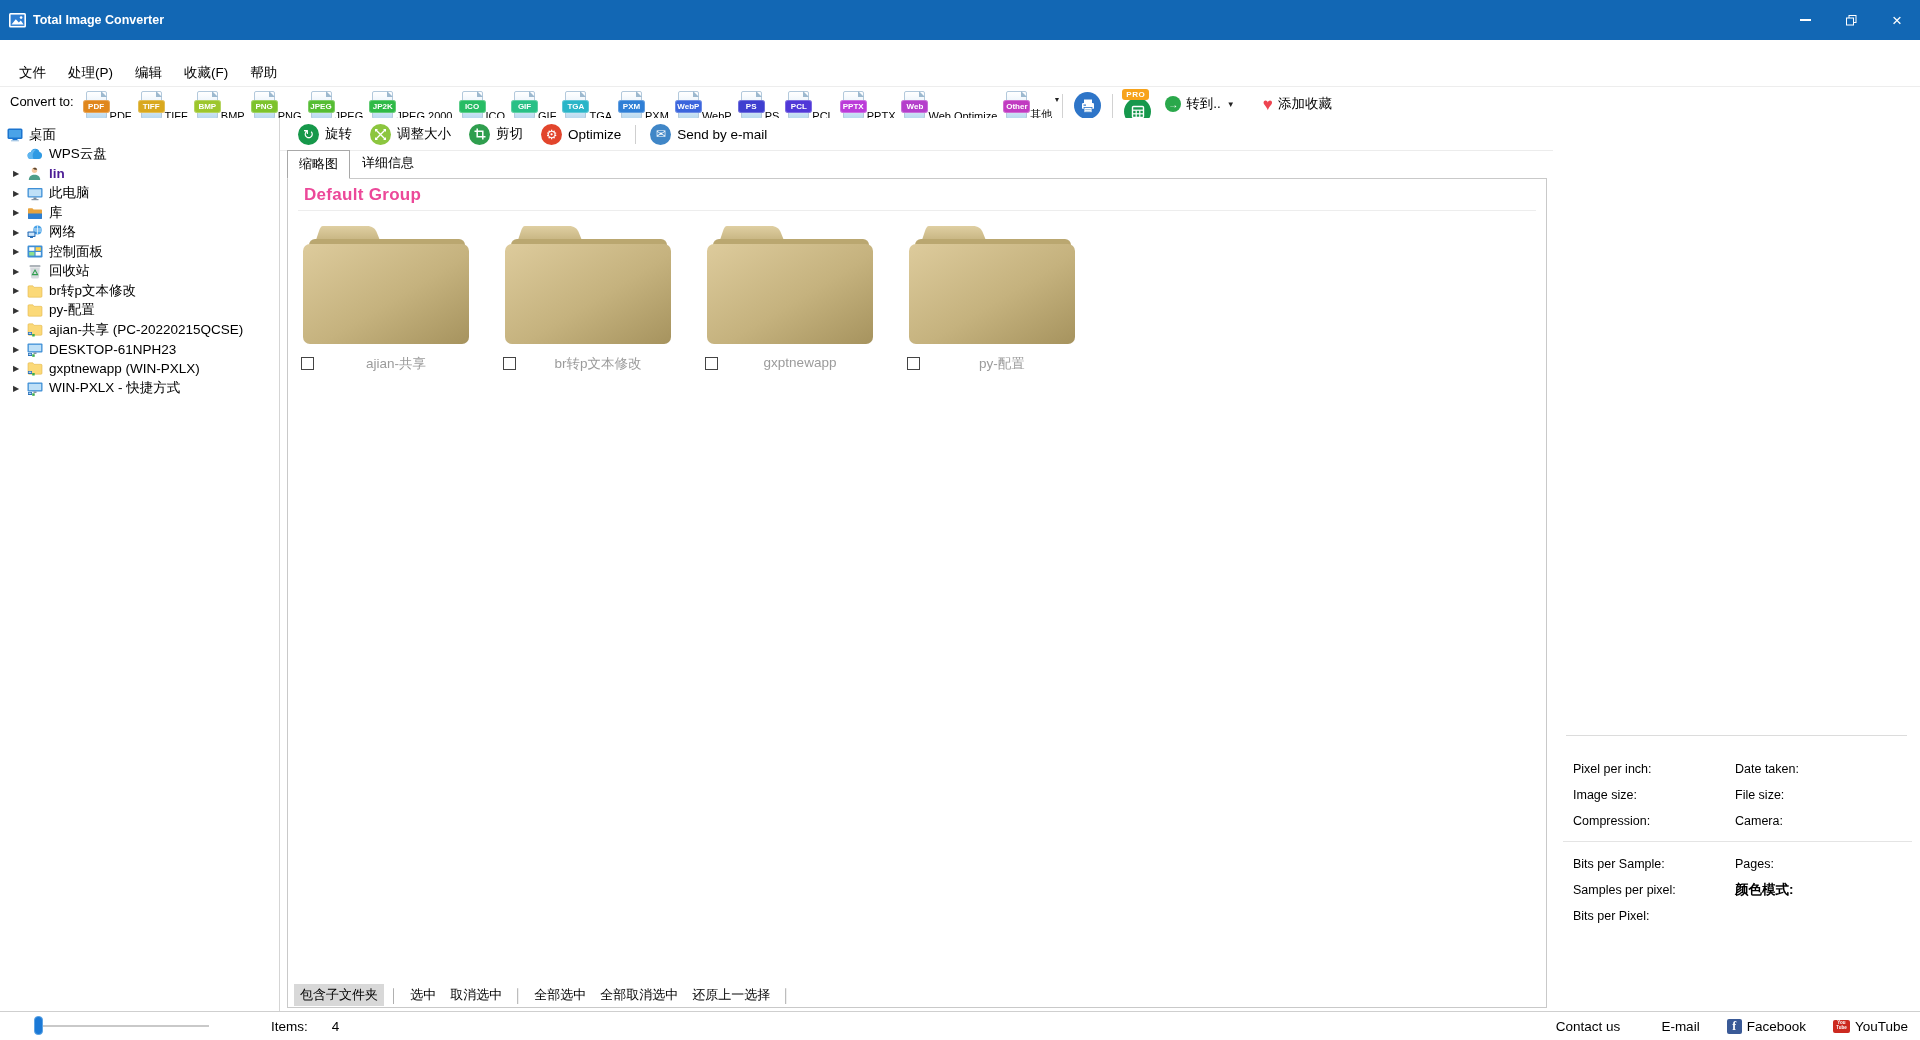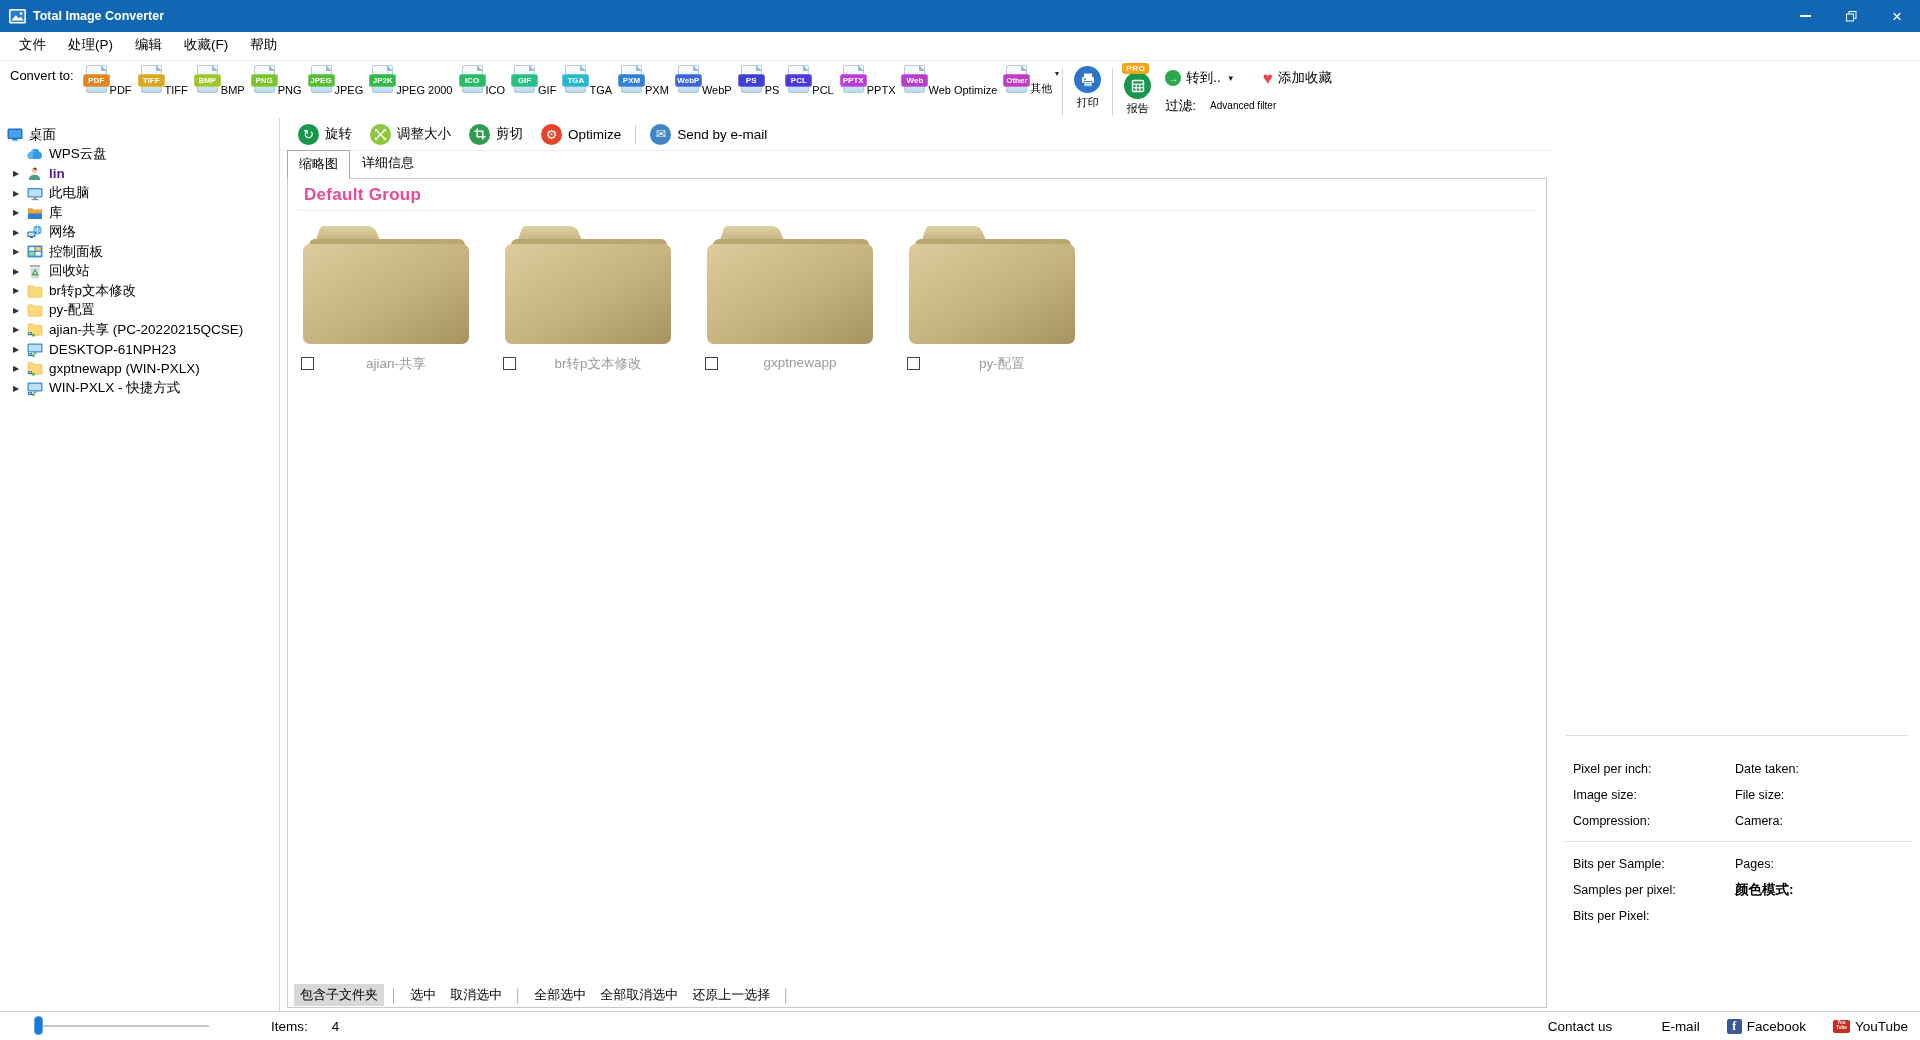--- a/index.html
+++ b/index.html
@@ -1,29 +1,29 @@
 <!DOCTYPE html>
 <html><head>
 <meta charset="utf-8">
 <style>
 *{margin:0;padding:0;box-sizing:border-box}
 html,body{width:1920px;height:1040px;overflow:hidden}
 body{font-family:"Liberation Sans","DejaVu Sans",sans-serif;background:#fff;position:relative;color:#000}
 
 
-.titlebar{height:32px;background:#1267b4;display:flex;align-items:center;color:#fff}
+.titlebar{height:40px;background:#1267b4;display:flex;align-items:center;color:#fff}
 .titlebar .appicon{margin:0 7px 0 9px;display:flex}
 .titlebar .apptitle{font-size:12.5px;font-weight:bold}
 .wincontrols{margin-left:auto;display:flex;height:100%}
 .winbtn{width:46px;height:100%;display:flex;align-items:center;justify-content:center;color:#fff;cursor:pointer}
 .winbtn.min span{display:block;width:11px;height:1.5px;background:#fff}
 .winbtn.close{font-size:17px;line-height:1}
 
 
-.menubar{height:29px;display:flex;align-items:flex-start;padding-left:8px;font-size:13.5px;border-bottom:1px solid #ededed;background:#fff}
+.menubar{height:47px;display:flex;align-items:flex-end;padding-left:8px;font-size:13.5px;border-bottom:1px solid #ededed;background:#fff}
 .menuitem{padding:4px 11px;cursor:pointer}
 
 
 .toolbar{height:60px;display:flex;align-items:flex-start;padding:3px 10px 0 10px;border-bottom:1px solid #d8d8d8;background:#fff}
 .convertto{font-size:13px;margin:4px 6px 0 0;white-space:nowrap}
 .fmt{display:flex;flex-direction:row;align-items:flex-end;padding:0 3px;cursor:pointer;position:relative}
 .doc{width:27px;height:31px;position:relative;margin-top:1px}
 .page{position:absolute;left:3px;right:3px;top:0;bottom:3px;background:linear-gradient(180deg,#ffffff 0%,#eaf3fb 45%,#badaf0 100%);border:1px solid #b3c9dc;border-radius:2px}
 .page:after{content:"";position:absolute;top:-1px;right:-1px;width:0;height:0;border-style:solid;border-width:0 6px 6px 0;border-color:#fff transparent #9db9cf transparent}
 .pill{position:absolute;left:0;right:0;top:9px;height:13px;border-radius:3px;color:#fff;font-weight:bold;font-size:8px;display:flex;align-items:center;justify-content:center;box-shadow:inset 0 0 0 1px rgba(255,255,255,.25)}
@@ -636,21 +636,21 @@
   </div>
 </div>
 
 <div class="statusbar">
   <div class="slider">
     <div class="knob"></div>
   </div>
   <span class="itemslabel">Items:</span>
   <span class="itemscount">4</span>
   <div class="statlinks">
-    <span class="statlink" style="margin-right:22px">Contact us</span>
+    <span class="statlink" style="margin-right:14px">Contact us</span>
     <span class="statlink">E-mail</span>
     <span class="statlink">
       <span class="fbicon">f</span>
       <span>Facebook</span>
     </span>
     <span class="statlink">
       <span class="yticon">
           <span>You</span>
           <span>Tube</span>
         </span>

